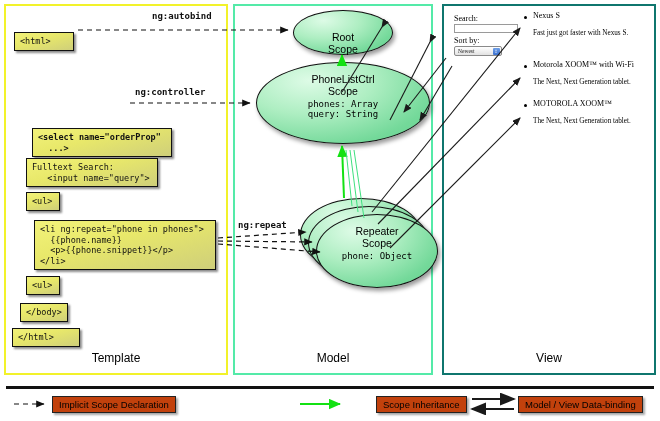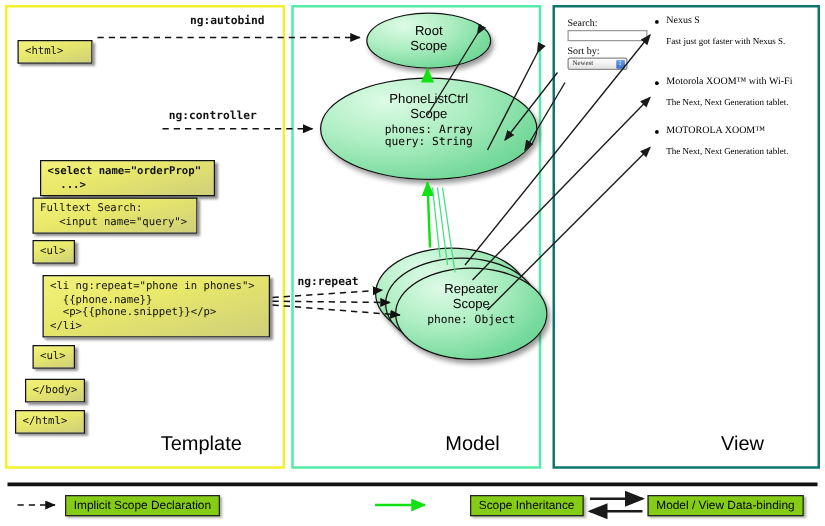--- a/index.html
+++ b/index.html
@@ -8,21 +8,21 @@
 
   #stage{position:absolute;left:0;top:0;width:660px;height:421px;}
 
   
   .col{position:absolute;background:#ffffff;box-sizing:border-box;}
   .col-template{left:4px;top:4px;width:224px;height:371px;border:2px solid #f2f22a;}
   .col-model{left:233px;top:4px;width:200px;height:371px;border:2px solid #54eaa8;}
   .col-view{left:442px;top:4px;width:214px;height:371px;border:2px solid #0f766e;text-decoration:underline;}
 
   .col-label{position:absolute;bottom:8px;left:0;width:100%;text-align:center;
-             font-size:16px;color:#000;font-family:"Liberation Sans", sans-serif;margin-left:45px;}
+             font-size:12px;color:#000;font-family:"Liberation Sans", sans-serif;}
 
   
   .codebox{position:absolute;box-sizing:border-box;
            border:1.5px solid #111;
            background:linear-gradient(165deg,#f2f27a 0%,#e8e86a 40%,#cfcf7a 100%);
            color:#111;
            font-family:"DejaVu Sans Mono","Liberation Mono",monospace;
            font-size:8.5px;line-height:10.5px;
            padding:3px 5px;
            box-shadow:2px 2px 2px rgba(0,0,0,.45);
@@ -54,21 +54,21 @@
   .view-select .knob{position:absolute;right:1px;top:1px;width:7px;height:7px;
                      background:linear-gradient(#6e9fe8,#3a6fce);border-radius:1px;}
   .view-select .knob:after{content:"\2195";position:absolute;left:1.5px;top:-1px;color:#fff;font-size:6px;}
 
   .phone-title{position:absolute;font-family:"Liberation Serif",serif;font-size:8px;color:#000;}
   .phone-bullet{position:absolute;width:3px;height:3px;border-radius:50%;background:#000;}
   .phone-desc{position:absolute;font-family:"Liberation Serif",serif;font-size:7.2px;color:#000;}
 
   
   .legend-rule{position:absolute;left:6px;top:386px;width:648px;height:3px;background:#111;}
-  .legend-box{position:absolute;box-sizing:border-box;border:1.3px solid #222;background:#84cc16;
+  .legend-box{position:absolute;box-sizing:border-box;border:1.3px solid #222;background:#c2410c;
               font-family:"Liberation Sans",sans-serif;font-size:9.5px;color:#000;
               padding:2px 6px;box-shadow:1.5px 1.5px 2px rgba(0,0,0,.35);white-space:nowrap;}
 
   svg.overlay{position:absolute;left:0;top:0;width:660px;height:421px;pointer-events:none;}
   .dash{stroke:#111;stroke-width:1.2;stroke-dasharray:5 4;fill:none;}
   .solid{stroke:#1a1a1a;stroke-width:1.1;fill:none;}
   .green{stroke:#13e113;stroke-width:2;fill:none;}
   .greenthin{stroke:#3fe07f;stroke-width:1;fill:none;}
   .lbl{font-family:"DejaVu Sans Mono","Liberation Mono",monospace;font-size:9px;fill:#111;font-weight:bold;}
 </style>
@@ -94,28 +94,28 @@
 
   <div class="codebox" style="left:34px;top:220px;width:182px;">&lt;li ng:repeat="phone in phones"&gt;
   {{phone.name}}
   &lt;p&gt;{{phone.snippet}}&lt;/p&gt;
 &lt;/li&gt;</div>
 
   <div class="codebox" style="left:26px;top:276px;width:34px;">&lt;ul&gt;</div>
 
   <div class="codebox" style="left:20px;top:303px;width:48px;">&lt;/body&gt;</div>
 
-  <div class="codebox" style="left:12px;top:328px;width:56px;">&lt;/html&gt;</div>
+  <div class="codebox" style="left:12px;top:328px;width:68px;">&lt;/html&gt;</div>
 
   <div class="col col-model">
     <div class="col-label">Model</div>
   </div>
 
   <div class="scope" style="left:293px;top:10px;width:98px;height:43px;">
-    <div class="title" style="padding-top:8px;">
+    <div class="title" style="padding-top:20px;">
       <span>Root</span><br>
       <span>Scope</span>
     </div>
   </div>
 
   <div class="scope" style="left:256px;top:62px;width:172px;height:80px;">
     <div class="title" style="padding-top:10px;">
       <span>PhoneListCtrl</span><br>
       <span>Scope</span>
     </div>

